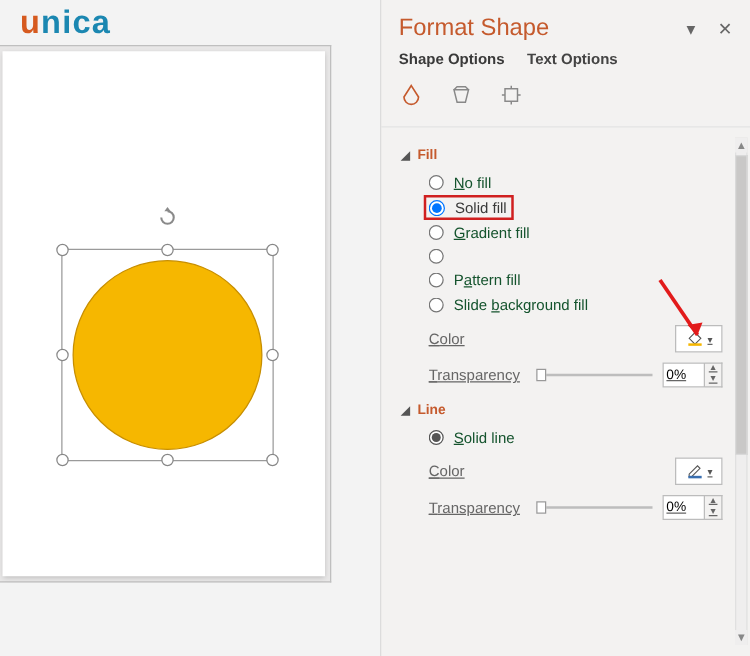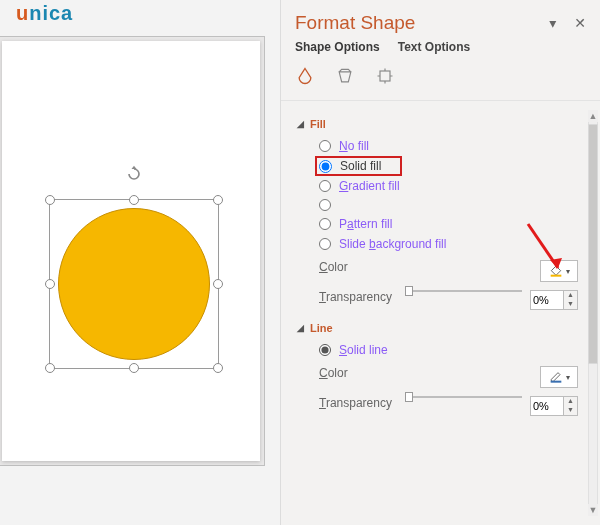--- a/index.html
+++ b/index.html
@@ -1,36 +1,36 @@
 <!DOCTYPE html>
 <html><head>
 <meta charset="utf-8">
 <style>
   * { box-sizing: border-box; margin: 0; padding: 0; font-family: "Segoe UI", Tahoma, sans-serif; }
   body { width: 600px; height: 525px; background: #f3f3f3; overflow: hidden; position: relative; }
 
   
-  .logo { position: absolute; top: 2px; left: 16px; font-size: 20px; font-weight: 600; letter-spacing: 1px; color: #1b87b1; z-index: 5; }
+  .logo { position: absolute; top: 2px; left: 16px; font-size: 26px; font-weight: 600; letter-spacing: 1px; color: #1b87b1; z-index: 5; }
   .logo .u1 { color: #d65a1f; font-weight: 700; }
 
   
   .canvas-frame { position: absolute; top: 36px; left: 0; width: 265px; height: 430px; background: #e8e7e7; border: 1px solid #bfbfbf; border-left: none; }
   .page { position: absolute; top: 4px; left: 2px; width: 258px; height: 420px; background: #fff; box-shadow: 0 1px 4px rgba(0,0,0,.2); }
 
   
   .sel-box { position: absolute; top: 158px; left: 47px; width: 170px; height: 170px; border: 1px solid #9a9a9a; }
   .sel-box .shape-circle { position: absolute; inset: 8px; border-radius: 50%; background: #f6b700; border: 1px solid #c78e00; }
   .handle { position: absolute; width: 10px; height: 10px; border-radius: 50%; background: #fff; border: 1px solid #888; }
   .h-nw { top:-5px; left:-5px; }  .h-n { top:-5px; left:calc(50% - 5px);} .h-ne { top:-5px; right:-5px;}
   .h-w  { top:calc(50% - 5px); left:-5px;} .h-e { top:calc(50% - 5px); right:-5px;}
   .h-sw { bottom:-5px; left:-5px;} .h-s { bottom:-5px; left:calc(50% - 5px);} .h-se { bottom:-5px; right:-5px;}
   .rot { position:absolute; top:-36px; left:calc(50% - 10px); width:20px; height:20px; }
 
   
-  .pane { position: absolute; top: 0; right: 0; width: 320px; height: 525px; background: #f3f2f1; border-left: 1px solid #dcdcdc; }
+  .pane { position: absolute; top: 0; right: 0; width: 296px; height: 525px; background: #f3f2f1; border-left: 1px solid #dcdcdc; }
   .pane-header { display:flex; align-items:center; justify-content:space-between; padding: 12px 14px 4px 14px; }
   .pane-title { color: #c55a2d; font-size: 19px; font-weight: 400; }
   .pane-ctrl { display:flex; gap:18px; color:#666; font-size:14px; }
   .pane-ctrl span { cursor: default; }
 
   .tab-row { padding: 2px 14px 0 14px; display:flex; gap:18px; font-size: 12px; color:#444; }
   .tab-row .tab { padding-bottom:4px;font-weight:bold; }
   .tab-row .tab.active { font-weight:700; color:#3a3a3a; }
 
   .icon-row { padding: 8px 14px 10px 14px; display:flex; gap:20px; align-items:center; border-bottom:1px solid #e3e3e3; }
@@ -40,25 +40,25 @@
   .scrollbar { position:absolute; top:110px; right:2px; width:10px; height:406px; }
   .scrollbar .track { position:absolute; inset:0; background:#efeeee; border:1px solid #e0e0e0;}
   .scrollbar .thumb { position:absolute; top:14px; left:0; right:0; height:240px; background:#c9c8c7; border:1px solid #d9d9d9;}
   .scrollbar .arrow { position:absolute; left:0; right:0; height:12px; font-size:9px; color:#888; text-align:center; line-height:12px; background:#efeeee;}
   .scrollbar .arrow.up{top:0;} .scrollbar .arrow.dn{bottom:0;}
 
   .sec-h { display:flex; align-items:center; gap:6px; color:#c55a2d; font-weight:700; font-size:11px; margin:4px 0 6px 2px;}
   .tri { font-size:9px; color:#555;}
   .opt { display:flex; align-items:center; gap:8px; padding:3px 0 3px 24px; }
   .opt input[type=radio]{ width:12px; height:12px; accent-color:#555; }
-  .opt label { font-size:12px; color:#8b5cf6; }
+  .opt label { font-size:12px; color:#14532d; }
   .opt label .ul { text-decoration: underline; }
-  .boxed { border:2px solid #d02020; padding:1px 19px 1px 2px; margin-left:20px; display:inline-flex; align-items:center; gap:8px; }
-
-  .prop-row { display:flex; align-items:flex-start; padding:6px 0 2px 24px; font-size:12px; color:#666; }
+  .boxed { border:2px solid #d02020; padding:1px 4px 1px 2px; margin-left:20px; display:inline-flex; align-items:center; gap:8px; }
+
+  .prop-row { display:flex; align-items:center; padding:6px 0 2px 24px; font-size:12px; color:#666;text-decoration:underline; }
   .prop-row .lbl { width:86px; }
   .prop-row .lbl .ul { text-decoration: underline; }
   .slider { flex:1; height:2px; background:#bdbdbd; position:relative; margin-right:8px;}
   .slider .knob { position:absolute; top:-4px; left:0; width:8px; height:10px; background:#fff; border:1px solid #999; }
   .spin { width:48px; height:20px; display:flex; }
   .spin input { width:34px; border:1px solid #bcbcbc; font-size:11px; padding:1px 2px;}
   .spin .arrows { width:14px; border:1px solid #bcbcbc; border-left:none; display:flex; flex-direction:column;}
   .spin .arrows div{ flex:1; font-size:7px; color:#666; text-align:center; line-height:7px;}
 
   .color-btn { width:38px; height:22px; border:1px solid #bcbcbc; background:#fff; display:flex; align-items:center; justify-content:center; gap:2px; margin-left:auto;}

